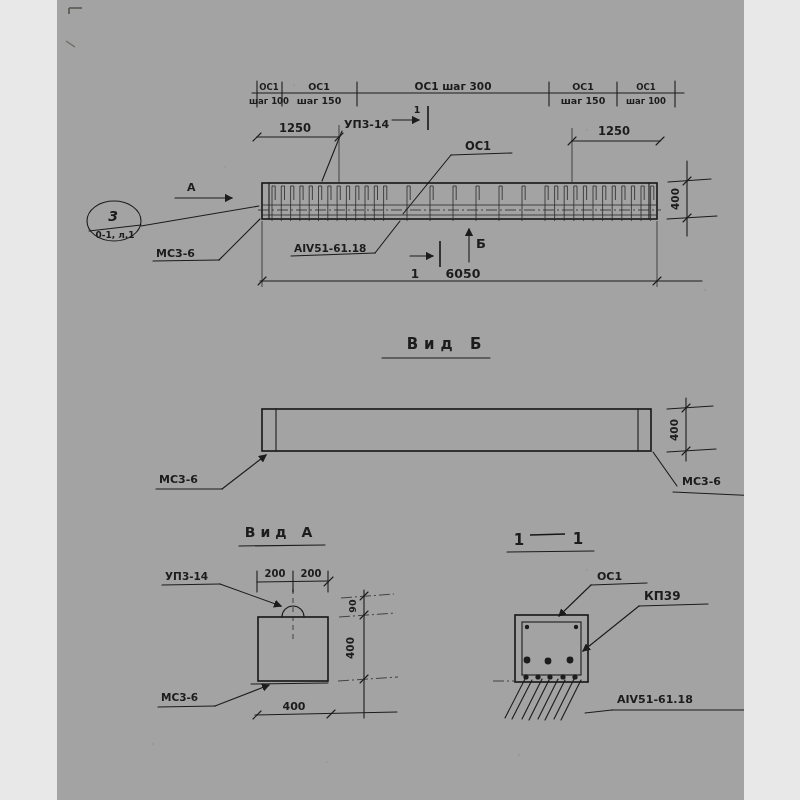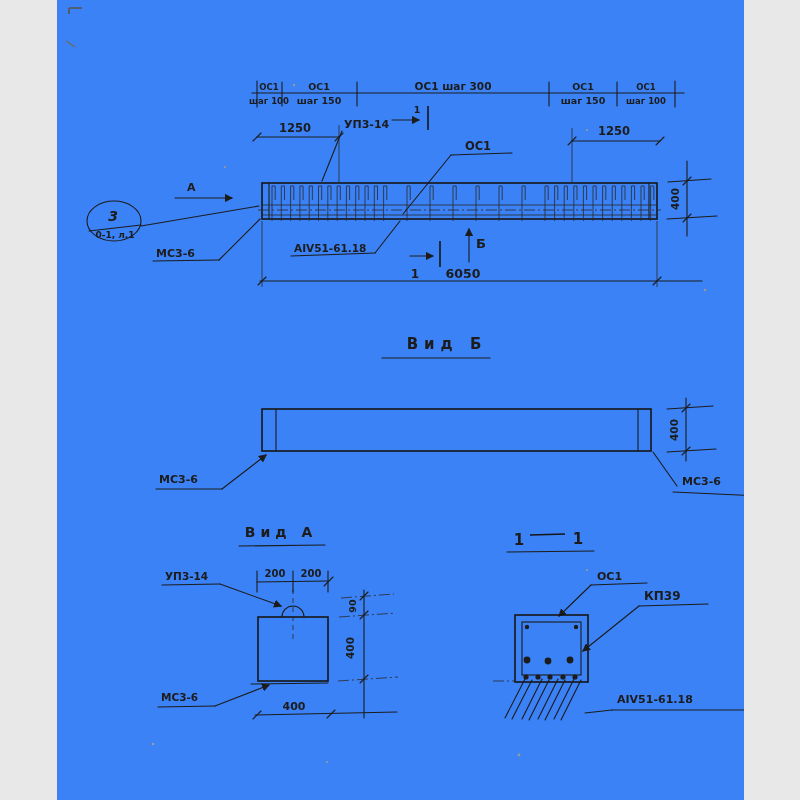--- a/index.html
+++ b/index.html
@@ -1,16 +1,16 @@
 <!DOCTYPE html>
 <html><head>
 <meta charset="utf-8">
 <style>
   html,body{margin:0;padding:0;background:#e8e8e8;}
-  .page{width:687px;height:800px;background:#3b82f6;position:relative;margin:0 auto;overflow:hidden;}
+  .page{width:687px;height:800px;background:#a3a3a3;position:relative;margin:0 auto;overflow:hidden;}
   svg{display:block;}
   text{fill:#1c1c1c;font-family:"DejaVu Sans",sans-serif;font-weight:700;}
   .ln{stroke:#1c1c1c;stroke-width:1.1;fill:none;stroke-linecap:round;}
   .thin{stroke:#2a2a2a;stroke-width:0.8;fill:none;}
   .thick{stroke:#161616;stroke-width:1.6;fill:none;}
   .dashdot{stroke:#2a2a2a;stroke-width:0.8;fill:none;stroke-dasharray:11 3 2 3;}
   .dashed{stroke:#2a2a2a;stroke-width:0.8;fill:none;stroke-dasharray:5 4;}
   .dot{fill:#1c1c1c;}
   .speck{fill:#9a9a96;}
 </style>

